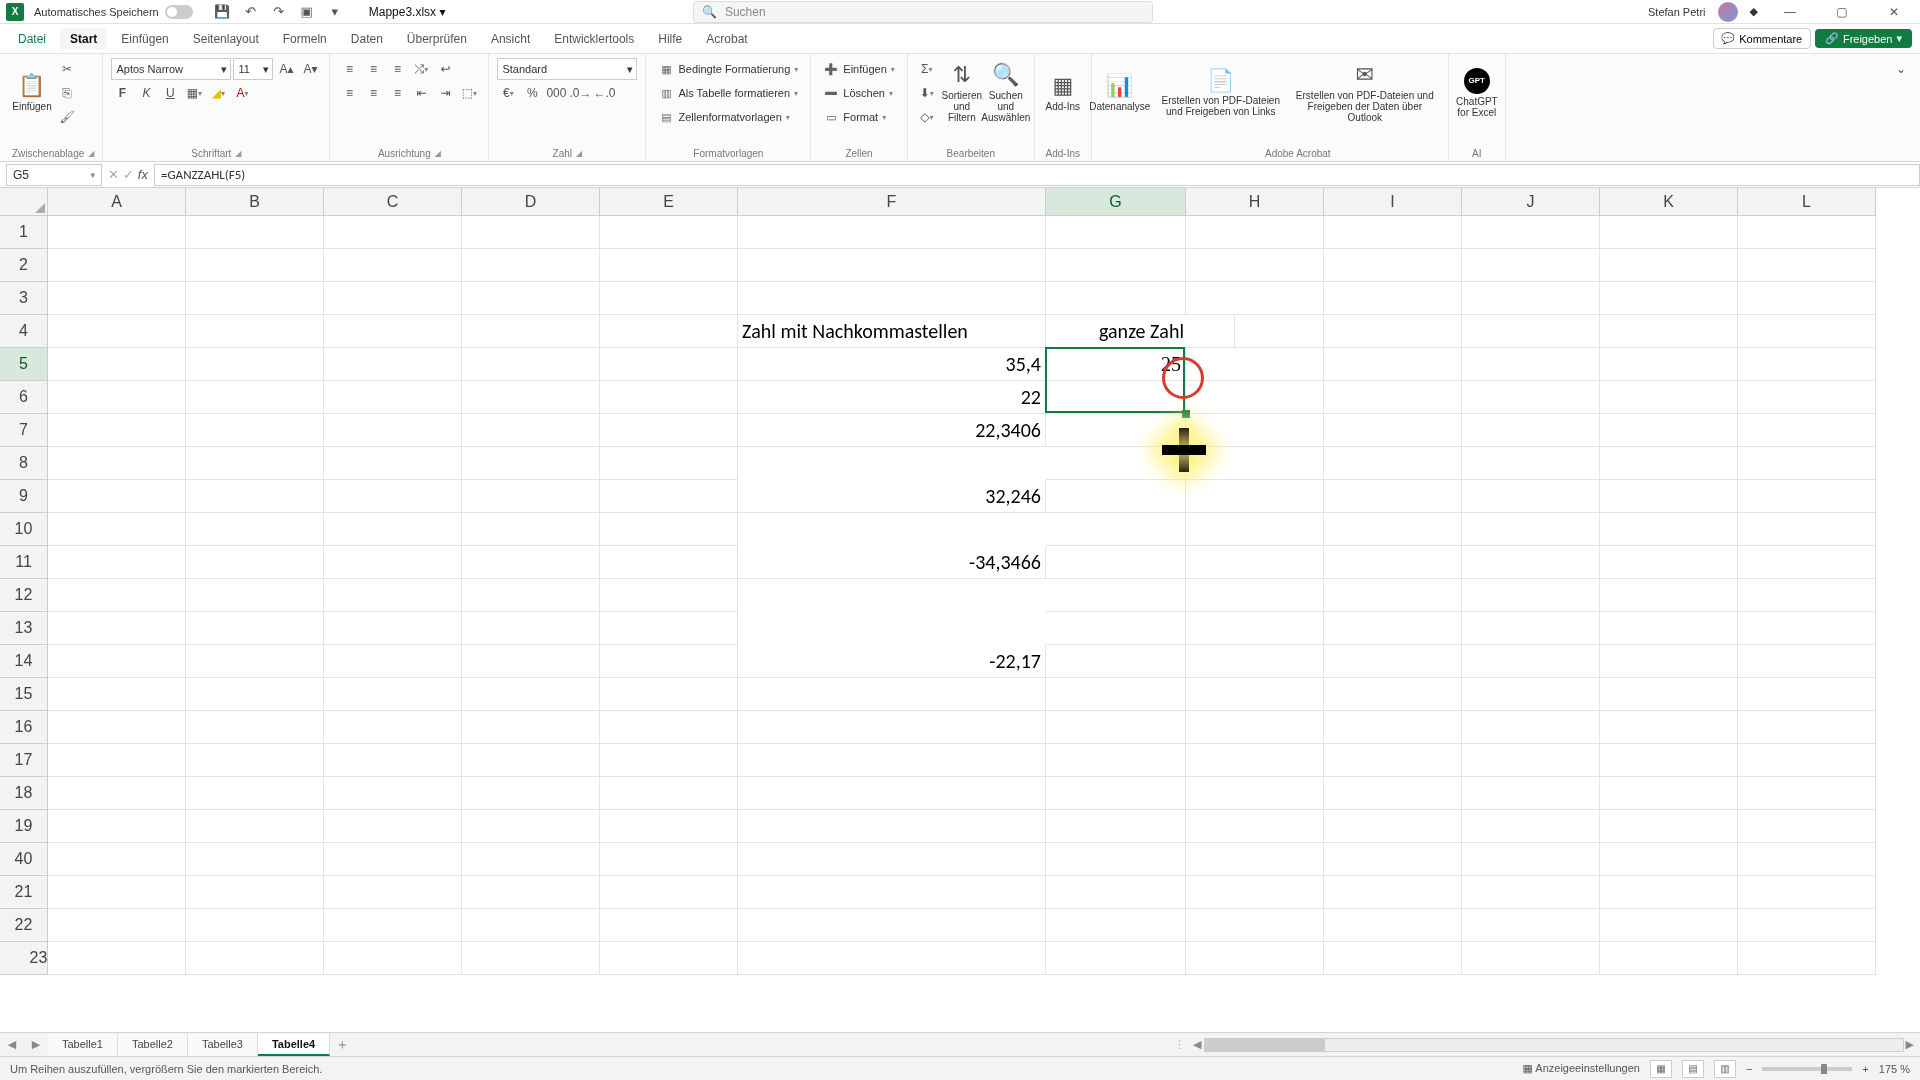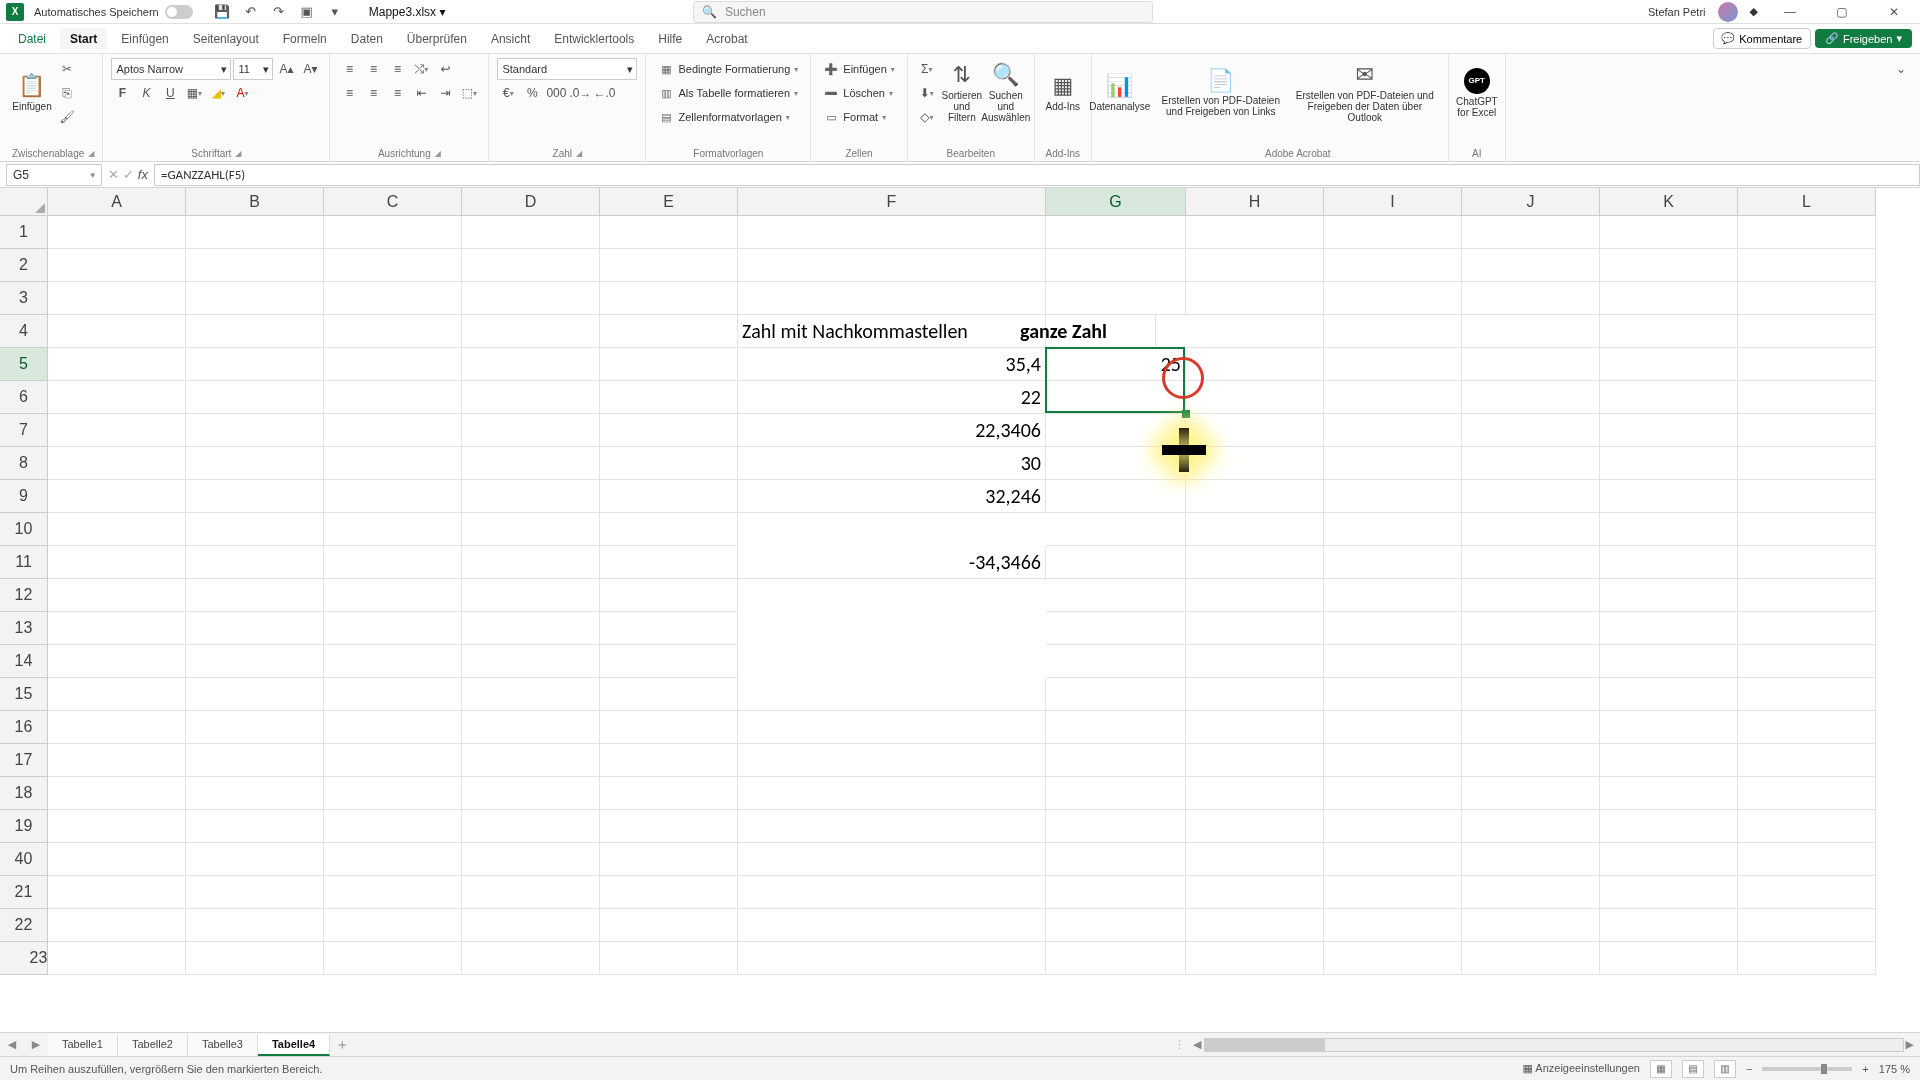--- a/index.html
+++ b/index.html
@@ -443,33 +443,33 @@
       <div class="cell" style="left: 1276px; top: 66px; width: 138px; height: 33px;"></div>
       <div class="cell" style="left: 1414px; top: 66px; width: 138px; height: 33px;"></div>
       <div class="cell" style="left: 1552px; top: 66px; width: 138px; height: 33px;"></div>
       <div class="cell" style="left: 1690px; top: 66px; width: 138px; height: 33px;"></div>
       <div class="cell" style="left: 0px; top: 99px; width: 138px; height: 33px;"></div>
       <div class="cell" style="left: 138px; top: 99px; width: 138px; height: 33px;"></div>
       <div class="cell" style="left: 276px; top: 99px; width: 138px; height: 33px;"></div>
       <div class="cell" style="left: 414px; top: 99px; width: 138px; height: 33px;"></div>
       <div class="cell" style="left: 552px; top: 99px; width: 138px; height: 33px;"></div>
       <div class="cell" style="left: 690px; top: 99px; width: 308px; height: 33px; justify-content: flex-start;">Zahl mit Nachkommastellen</div>
-      <div class="cell" style="left: 968px; top: 99px; width: 140px; height: 33px; justify-content: flex-start; font-weight: bold;">ganze Zahl</div>
+      <div class="cell" style="left: 1047px; top: 99px; width: 140px; height: 33px; justify-content: flex-start;">ganze Zahl</div>
       <div class="cell" style="left: 1138px; top: 99px; width: 138px; height: 33px;"></div>
       <div class="cell" style="left: 1276px; top: 99px; width: 138px; height: 33px;"></div>
       <div class="cell" style="left: 1414px; top: 99px; width: 138px; height: 33px;"></div>
       <div class="cell" style="left: 1552px; top: 99px; width: 138px; height: 33px;"></div>
       <div class="cell" style="left: 1690px; top: 99px; width: 138px; height: 33px;"></div>
       <div class="cell" style="left: 0px; top: 132px; width: 138px; height: 33px;"></div>
       <div class="cell" style="left: 138px; top: 132px; width: 138px; height: 33px;"></div>
       <div class="cell" style="left: 276px; top: 132px; width: 138px; height: 33px;"></div>
       <div class="cell" style="left: 414px; top: 132px; width: 138px; height: 33px;"></div>
       <div class="cell" style="left: 552px; top: 132px; width: 138px; height: 33px;"></div>
       <div class="cell r" style="left: 690px; top: 132px; width: 308px; height: 33px;">35,4</div>
-      <div class="cell r" style="left: 998px; top: 132px; width: 140px; height: 33px;">25</div>
+      <div class="cell r" style="left: 998px; top: 132px; width: 140px; height: 33px; font-family: Liberation Serif, serif;">25</div>
       <div class="cell" style="left: 1138px; top: 132px; width: 138px; height: 33px;"></div>
       <div class="cell" style="left: 1276px; top: 132px; width: 138px; height: 33px;"></div>
       <div class="cell" style="left: 1414px; top: 132px; width: 138px; height: 33px;"></div>
       <div class="cell" style="left: 1552px; top: 132px; width: 138px; height: 33px;"></div>
       <div class="cell" style="left: 1690px; top: 132px; width: 138px; height: 33px;"></div>
       <div class="cell" style="left: 0px; top: 165px; width: 138px; height: 33px;"></div>
       <div class="cell" style="left: 138px; top: 165px; width: 138px; height: 33px;"></div>
       <div class="cell" style="left: 276px; top: 165px; width: 138px; height: 33px;"></div>
       <div class="cell" style="left: 414px; top: 165px; width: 138px; height: 33px;"></div>
       <div class="cell" style="left: 552px; top: 165px; width: 138px; height: 33px;"></div>
@@ -490,21 +490,20 @@
       <div class="cell" style="left: 1138px; top: 198px; width: 138px; height: 33px;"></div>
       <div class="cell" style="left: 1276px; top: 198px; width: 138px; height: 33px;"></div>
       <div class="cell" style="left: 1414px; top: 198px; width: 138px; height: 33px;"></div>
       <div class="cell" style="left: 1552px; top: 198px; width: 138px; height: 33px;"></div>
       <div class="cell" style="left: 1690px; top: 198px; width: 138px; height: 33px;"></div>
       <div class="cell" style="left: 0px; top: 231px; width: 138px; height: 33px;"></div>
       <div class="cell" style="left: 138px; top: 231px; width: 138px; height: 33px;"></div>
       <div class="cell" style="left: 276px; top: 231px; width: 138px; height: 33px;"></div>
       <div class="cell" style="left: 414px; top: 231px; width: 138px; height: 33px;"></div>
       <div class="cell" style="left: 552px; top: 231px; width: 138px; height: 33px;"></div>
-      <div class="cell r" style="left: 690px; top: 231px; width: 308px; height: 33px;">30</div>
       <div class="cell" style="left: 998px; top: 231px; width: 140px; height: 33px;"></div>
       <div class="cell" style="left: 1138px; top: 231px; width: 138px; height: 33px;"></div>
       <div class="cell" style="left: 1276px; top: 231px; width: 138px; height: 33px;"></div>
       <div class="cell" style="left: 1414px; top: 231px; width: 138px; height: 33px;"></div>
       <div class="cell" style="left: 1552px; top: 231px; width: 138px; height: 33px;"></div>
       <div class="cell" style="left: 1690px; top: 231px; width: 138px; height: 33px;"></div>
       <div class="cell" style="left: 0px; top: 264px; width: 138px; height: 33px;"></div>
       <div class="cell" style="left: 138px; top: 264px; width: 138px; height: 33px;"></div>
       <div class="cell" style="left: 276px; top: 264px; width: 138px; height: 33px;"></div>
       <div class="cell" style="left: 414px; top: 264px; width: 138px; height: 33px;"></div>
@@ -559,20 +558,21 @@
       <div class="cell" style="left: 1138px; top: 396px; width: 138px; height: 33px;"></div>
       <div class="cell" style="left: 1276px; top: 396px; width: 138px; height: 33px;"></div>
       <div class="cell" style="left: 1414px; top: 396px; width: 138px; height: 33px;"></div>
       <div class="cell" style="left: 1552px; top: 396px; width: 138px; height: 33px;"></div>
       <div class="cell" style="left: 1690px; top: 396px; width: 138px; height: 33px;"></div>
       <div class="cell" style="left: 0px; top: 429px; width: 138px; height: 33px;"></div>
       <div class="cell" style="left: 138px; top: 429px; width: 138px; height: 33px;"></div>
       <div class="cell" style="left: 276px; top: 429px; width: 138px; height: 33px;"></div>
       <div class="cell" style="left: 414px; top: 429px; width: 138px; height: 33px;"></div>
       <div class="cell" style="left: 552px; top: 429px; width: 138px; height: 33px;"></div>
+      <div class="cell r" style="left: 690px; top: 429px; width: 308px; height: 33px;">-22,17</div>
       <div class="cell" style="left: 998px; top: 429px; width: 140px; height: 33px;"></div>
       <div class="cell" style="left: 1138px; top: 429px; width: 138px; height: 33px;"></div>
       <div class="cell" style="left: 1276px; top: 429px; width: 138px; height: 33px;"></div>
       <div class="cell" style="left: 1414px; top: 429px; width: 138px; height: 33px;"></div>
       <div class="cell" style="left: 1552px; top: 429px; width: 138px; height: 33px;"></div>
       <div class="cell" style="left: 1690px; top: 429px; width: 138px; height: 33px;"></div>
       <div class="cell" style="left: 0px; top: 462px; width: 138px; height: 33px;"></div>
       <div class="cell" style="left: 138px; top: 462px; width: 138px; height: 33px;"></div>
       <div class="cell" style="left: 276px; top: 462px; width: 138px; height: 33px;"></div>
       <div class="cell" style="left: 414px; top: 462px; width: 138px; height: 33px;"></div>

